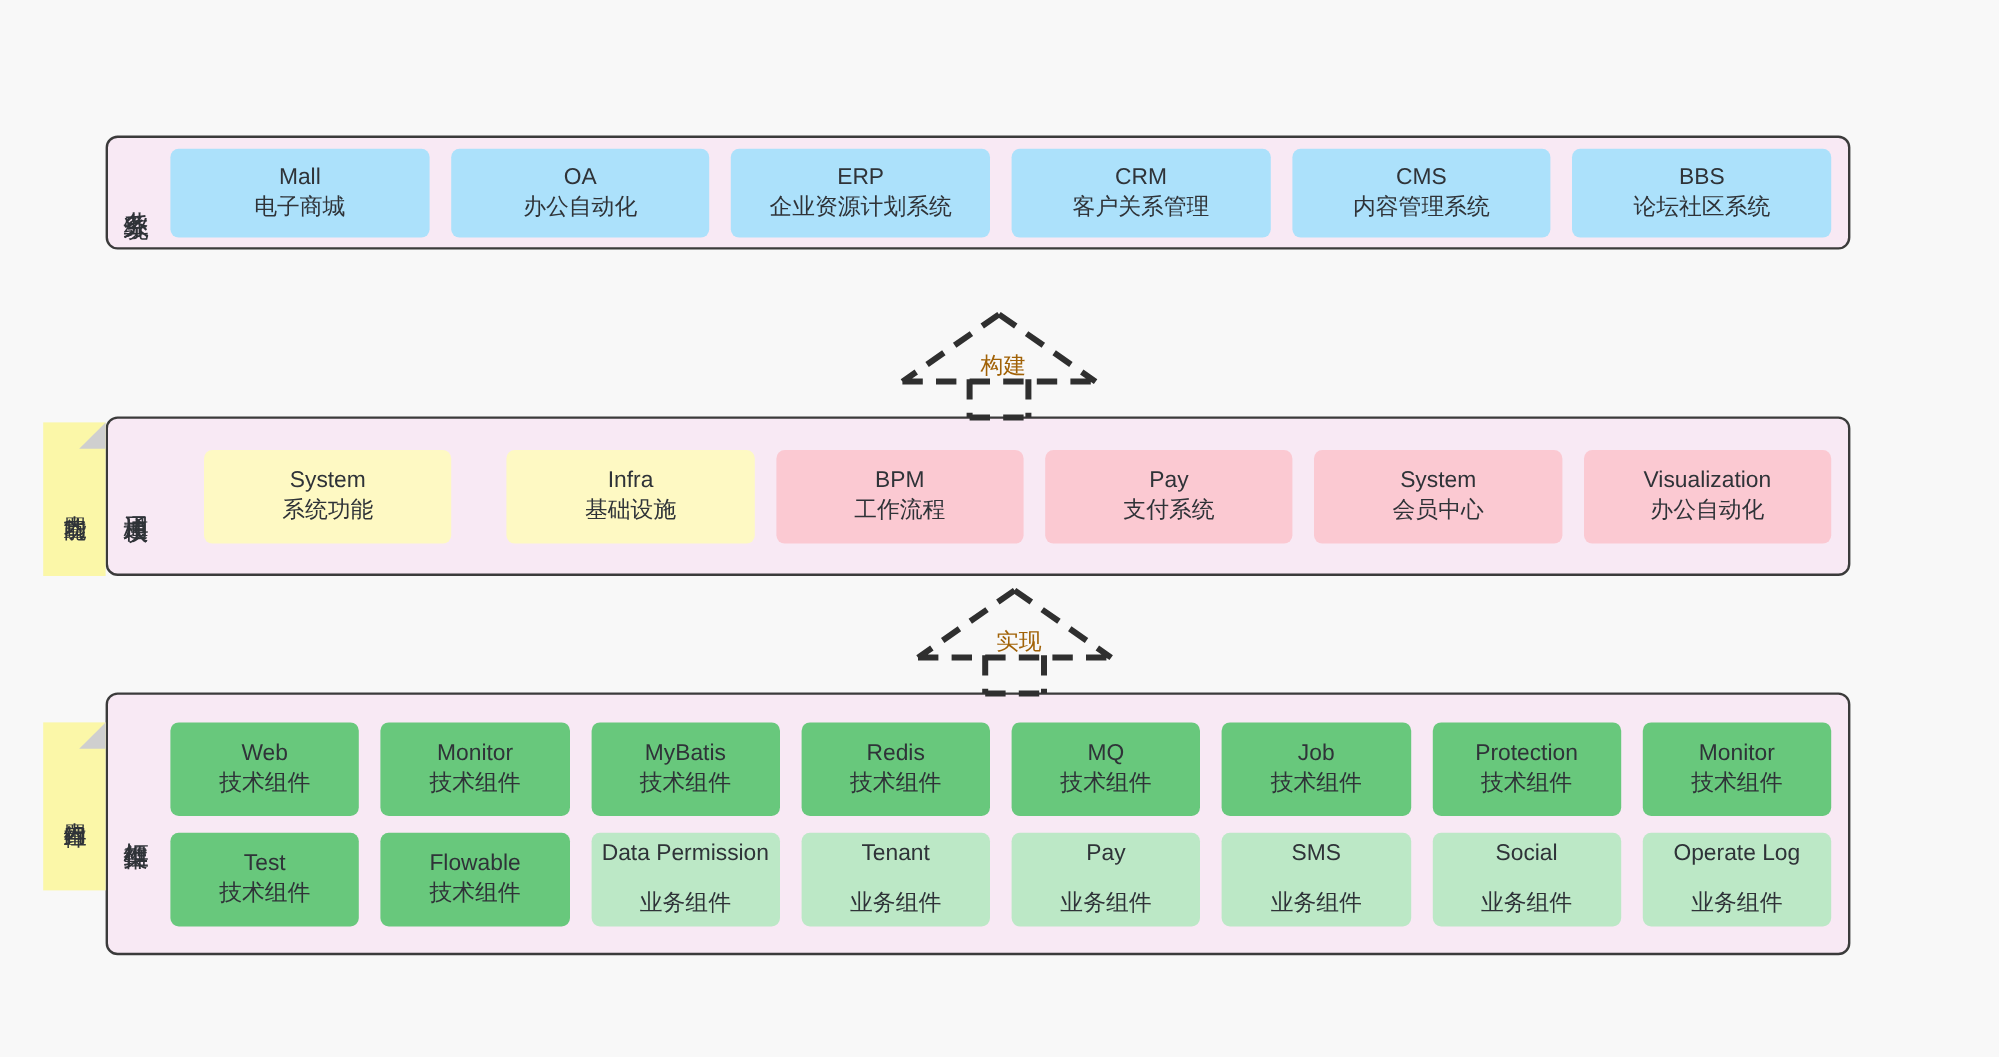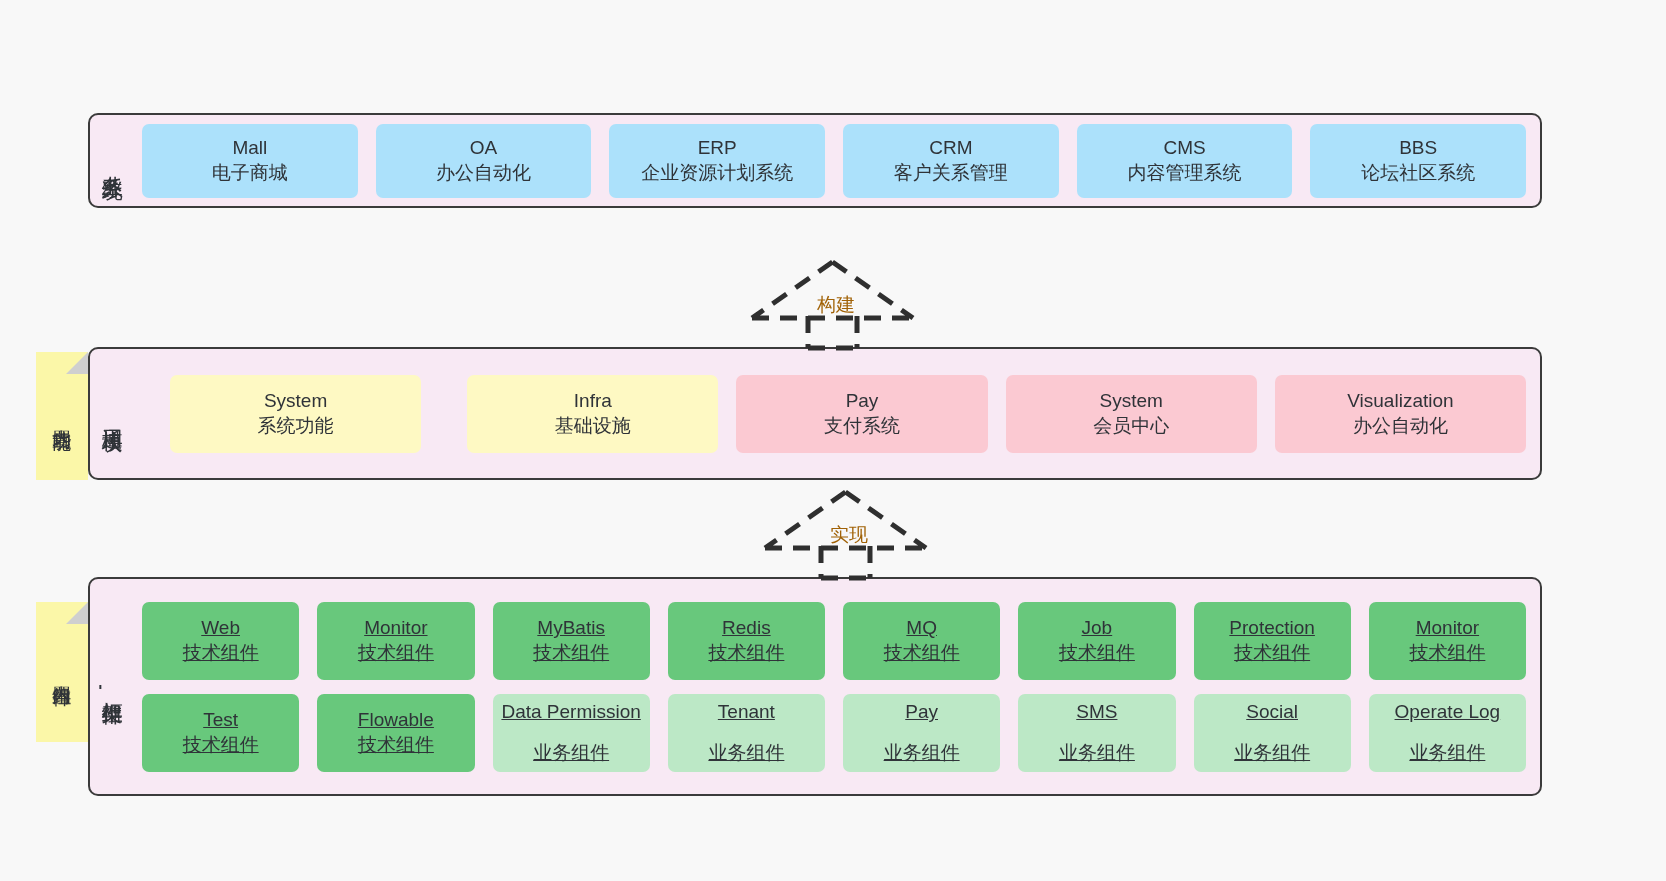--- a/index.html
+++ b/index.html
@@ -83,21 +83,21 @@
   
   .c-blue       { background: #ace1fb; }
   .c-red        { background: #fef9c3; margin-left: 28px; }
   .c-pink       { background: #fbc9d2; }
   .c-green      { background: #68c87c; }
   .c-lightgreen { background: #bce8c6; gap: 16px; }
 
   
   #layer-business  { left: 88px;  top: 113px; width: 1454px; height: 95px; }
   #layer-common    { left: 88px;  top: 347px; width: 1454px; height: 133px; }
-  #layer-framework { left: 88px;  top: 577px; width: 1454px; height: 219px; text-decoration: underline; }
+  #layer-framework { left: 88px;  top: 577px; width: 1454px; height: 219px; }
 
   #layer-business  .card { height: 74px; }
   #layer-common    .card { height: 78px; }
   #layer-framework .card { height: 78px; }
 
   
   .note {
     position: absolute;
     width: 52px;
     background: #fbf7a8;
@@ -182,20 +182,24 @@
         <div class="row">
           <div class="card c-red">
             <div class="en">System</div>
             <div class="cn">系统功能</div>
           </div>
           <div class="card c-red">
             <div class="en">Infra</div>
             <div class="cn">基础设施</div>
           </div>
           <div class="card c-pink">
+            <div class="en">BPM</div>
+            <div class="cn">工作流程</div>
+          </div>
+          <div class="card c-pink">
             <div class="en">Pay</div>
             <div class="cn">支付系统</div>
           </div>
           <div class="card c-pink">
             <div class="en">System</div>
             <div class="cn">会员中心</div>
           </div>
           <div class="card c-pink">
             <div class="en">Visualization</div>
             <div class="cn">办公自动化</div>

